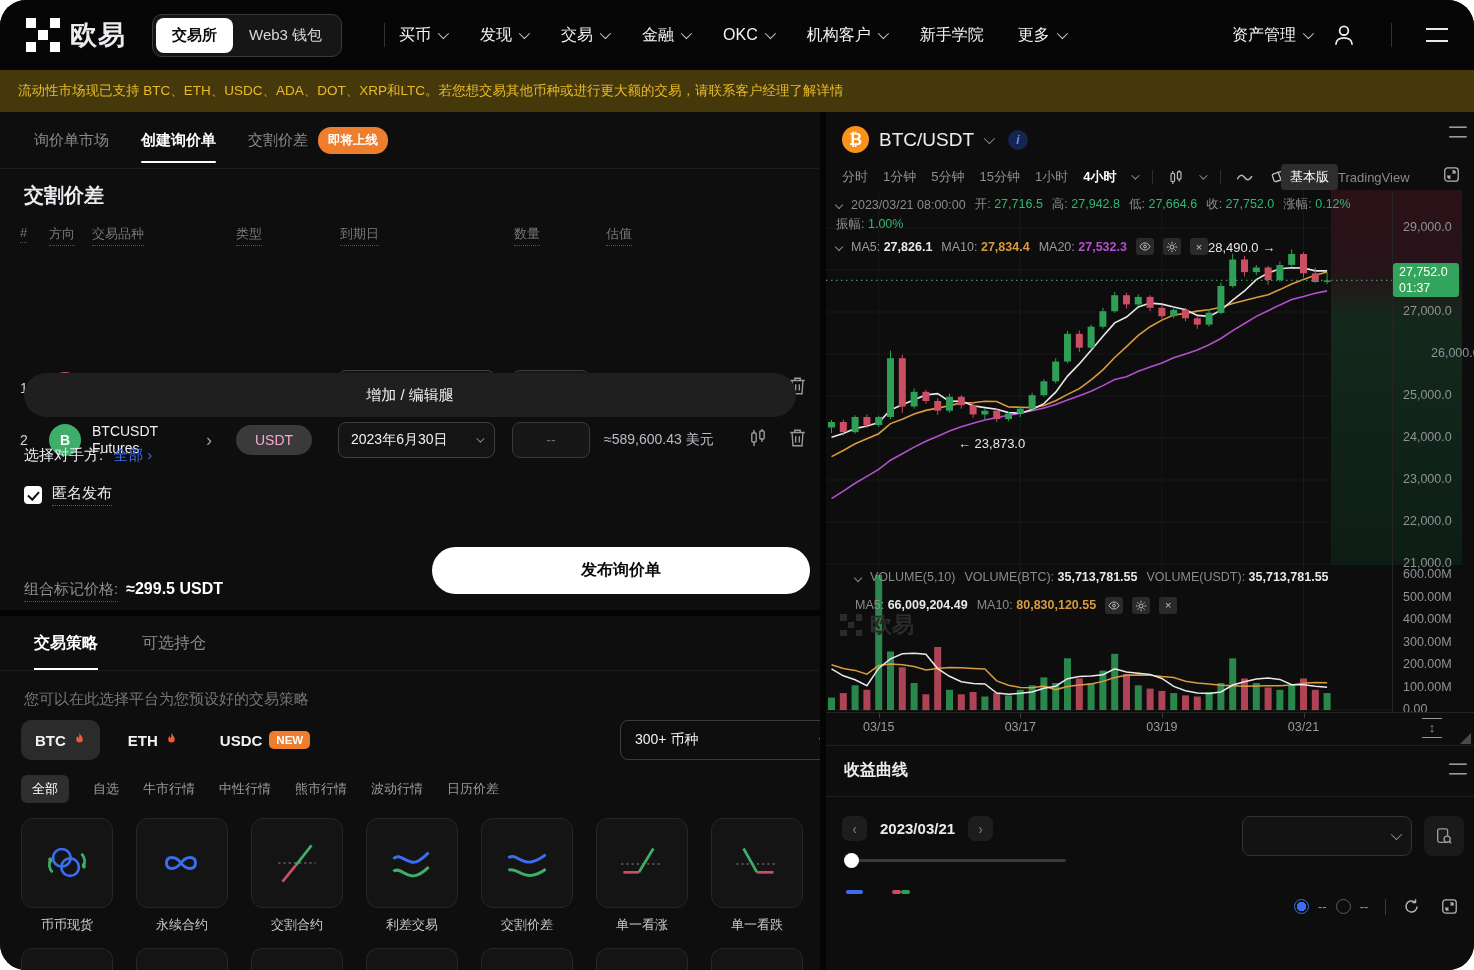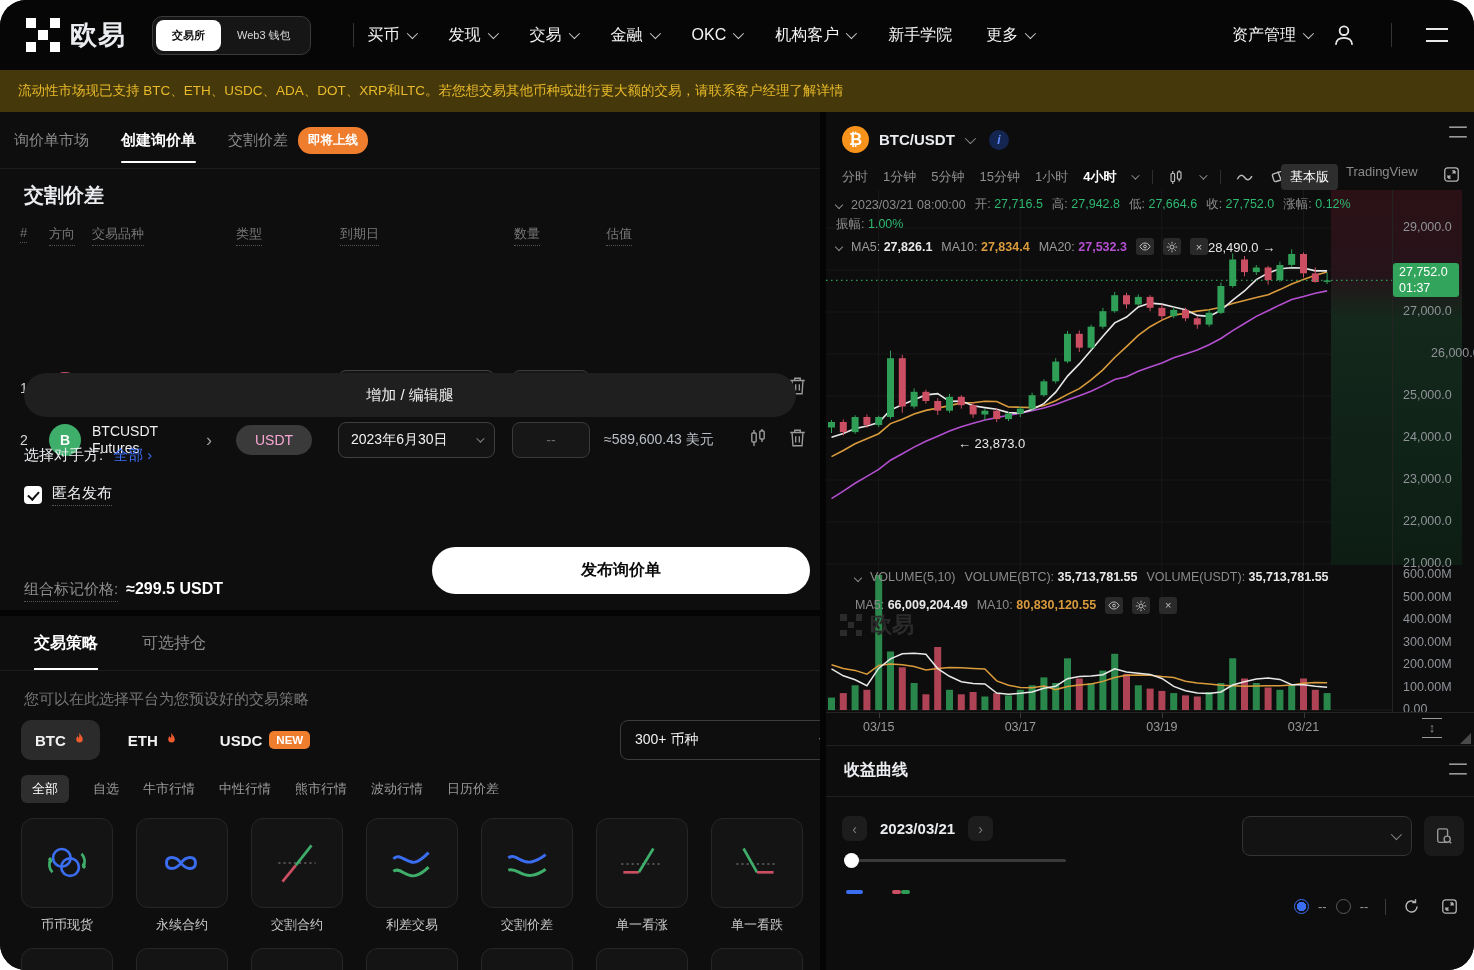--- a/index.html
+++ b/index.html
@@ -7,38 +7,38 @@
   body { font-family:"Liberation Sans","DejaVu Sans",sans-serif; width:1474px; height:970px; overflow:hidden; }
   .app { position:relative; width:1474px; height:970px; background:#0c0c0c; border-radius:26px; overflow:hidden; color:#eaecef; }
 
   
   .navbar { position:absolute; left:0; top:0; width:100%; height:70px; background:#060606; display:flex; align-items:center; padding:0 26px; }
   .brand { display:flex; align-items:center; gap:10px; margin-right:26px; }
   .brand-name { font-size:27px; font-weight:bold; letter-spacing:1px; }
   .logo-grid { width:34px; height:34px; position:relative; }
   .logo-grid i { position:absolute; width:10px; height:10px; background:#fff; }
   .toggle-group { display:flex; background:#161616; border:1px solid #3a3a3a; border-radius:10px; padding:3px; margin-right:28px; }
-  .toggle-btn { padding:8px 16px; border-radius:8px; font-size:11px; color:#d8d8d8; cursor:pointer; white-space:nowrap; }
+  .toggle-btn { padding:8px 16px; border-radius:8px; font-size:15px; color:#d8d8d8; cursor:pointer; white-space:nowrap; }
   .toggle-btn.active { background:#fff; color:#0a0a0a; font-weight:bold; }
   .nav-sep { width:1px; height:24px; background:#333; margin:0 14px; }
   .nav-menu { display:flex; align-items:center; gap:34px; flex:1; }
   .nav-item { display:flex; align-items:center; gap:7px; font-size:16px; color:#f4f4f4; cursor:pointer; white-space:nowrap; }
   .nav-right { display:flex; align-items:center; gap:20px; }
   .chev { width:8px; height:8px; border-right:1.6px solid #cfcfcf; border-bottom:1.6px solid #cfcfcf; transform:rotate(45deg) translateY(-2px); display:inline-block; }
   .chev.sm { width:6px; height:6px; }
   .chev.gray { border-color:#8a8a8a; }
   .hamburger { width:22px; height:14px; border-top:2.4px solid #e8e8e8; border-bottom:2.4px solid #e8e8e8; cursor:pointer; }
   .hamburger.thin { border-color:#9a9a9a; transform:scale(.8); }
 
   
   .notice { position:absolute; left:0; top:70px; width:100%; height:42px; background:#45390b; color:#e9ba29; font-size:13.5px; display:flex; align-items:center; padding:0 18px; }
 
   
   .left-panel { position:absolute; left:0; top:112px; width:820px; height:858px; background:#0e0e0e; }
-  .rfq-tabs { position:absolute; left:0; top:0; width:100%; height:57px; border-bottom:1px solid #1c1c1c; display:flex; align-items:center; padding-left:14px; gap:32px; }
+  .rfq-tabs { position:absolute; left:0; top:0; width:100%; height:57px; border-bottom:1px solid #1c1c1c; display:flex; align-items:center; padding-left:34px; gap:32px; }
   .rfq-tab { position:relative; font-size:15px; color:#8b8b8b; height:100%; display:flex; align-items:center; gap:10px; cursor:pointer; }
   .rfq-tab.active { color:#fff; font-weight:bold; }
   .rfq-tab.active::after { content:""; position:absolute; left:0; right:0; bottom:5px; height:2.5px; background:#fff; border-radius:2px; }
   .badge-orange { background:#ee7d2e; color:#fff; font-size:12.5px; font-weight:bold; padding:5px 10px; border-radius:13px; }
   .panel-title { position:absolute; left:24px; top:70px; font-size:20px; font-weight:bold; }
   .tbl-head { position:absolute; top:113px; left:0; width:100%; height:20px; font-size:13px; color:#777; }
   .tbl-head span { position:absolute; border-bottom:1px dotted #555; padding-bottom:2px; }
   .leg-row { position:absolute; left:0; width:100%; height:48px; }
   .leg-row > * { position:absolute; top:50%; transform:translateY(-50%); }
   .leg-idx { left:20px; font-size:14px; color:#d5d5d5; }
@@ -79,27 +79,27 @@
   .s-card { width:92px; height:90px; border:1px solid #262626; background:#141414; border-radius:12px; display:flex; align-items:center; justify-content:center; cursor:pointer; }
   .card-labels { position:absolute; left:21px; top:804px; display:flex; gap:23px; }
   .card-label { width:92px; text-align:center; font-size:13px; color:#c9c9c9; }
   .cards-row2 { position:absolute; left:21px; top:836px; display:flex; gap:23px; height:30px; }
   .s-card2 { width:92px; height:30px; border:1px solid #262626; background:#141414; border-radius:12px 12px 0 0; border-bottom:none; }
 
   
   .right-panel { position:absolute; left:820px; top:112px; width:654px; height:858px; background:#0d0d0d; border-left:6px solid #040404; }
   .pair-row { position:absolute; left:16px; top:14px; display:flex; align-items:center; gap:10px; }
   .btc-icon { width:27px; height:27px; border-radius:50%; background:#f7931a; color:#fff; font-weight:bold; font-size:16px; display:flex; align-items:center; justify-content:center; }
-  .pair-name { font-size:15px; font-weight:bold; }
+  .pair-name { font-size:19px; font-weight:normal; }
   .info-icon { width:20px; height:20px; border-radius:50%; background:#142550; color:#5f8bff; font-size:12px; font-style:italic; font-weight:bold; display:flex; align-items:center; justify-content:center; margin-left:6px; cursor:pointer; }
   .tf-row { position:absolute; left:16px; top:54px; height:22px; display:flex; align-items:center; gap:15px; font-size:13px; color:#8f8f8f; }
   .tf { cursor:pointer; white-space:nowrap; }
   .tf.active { color:#fff; font-weight:bold; }
   .tool-sep { width:1px; height:14px; background:#2e2e2e; }
-  .mode-tabs { position:absolute; left:455px; top:52px; display:flex; gap:8px; font-size:13px; }
+  .mode-tabs { position:absolute; left:455px; top:52px; display:flex; align-items:center; gap:0; font-size:13px; }
   .mode-basic { background:#2e2e2e; color:#fff; padding:4px 9px; border-radius:4px; cursor:pointer; }
   .mode-tv { color:#8a8a8a; cursor:pointer; }
   .icon-btn { cursor:pointer; display:inline-flex; align-items:center; }
   .corner-expand { position:absolute; left:617px; top:54px; }
   .side-burger1 { position:absolute; right:5px; top:13px; }
   .ohlc-row { position:absolute; left:10px; top:84px; font-size:12.5px; color:#8b8b8b; display:flex; gap:9px; align-items:center; z-index:5; }
   .ohlc-row b { font-weight:normal; }
   .g { color:#2eb871; }
   .ma-row { position:absolute; left:10px; top:126px; font-size:12.5px; color:#9a9a9a; display:flex; gap:9px; align-items:center; z-index:5; }
   .ma5v { color:#e8e8e8; } .ma10v { color:#d99b3c; } .ma20v { color:#b44fd0;margin-top:24px; }

